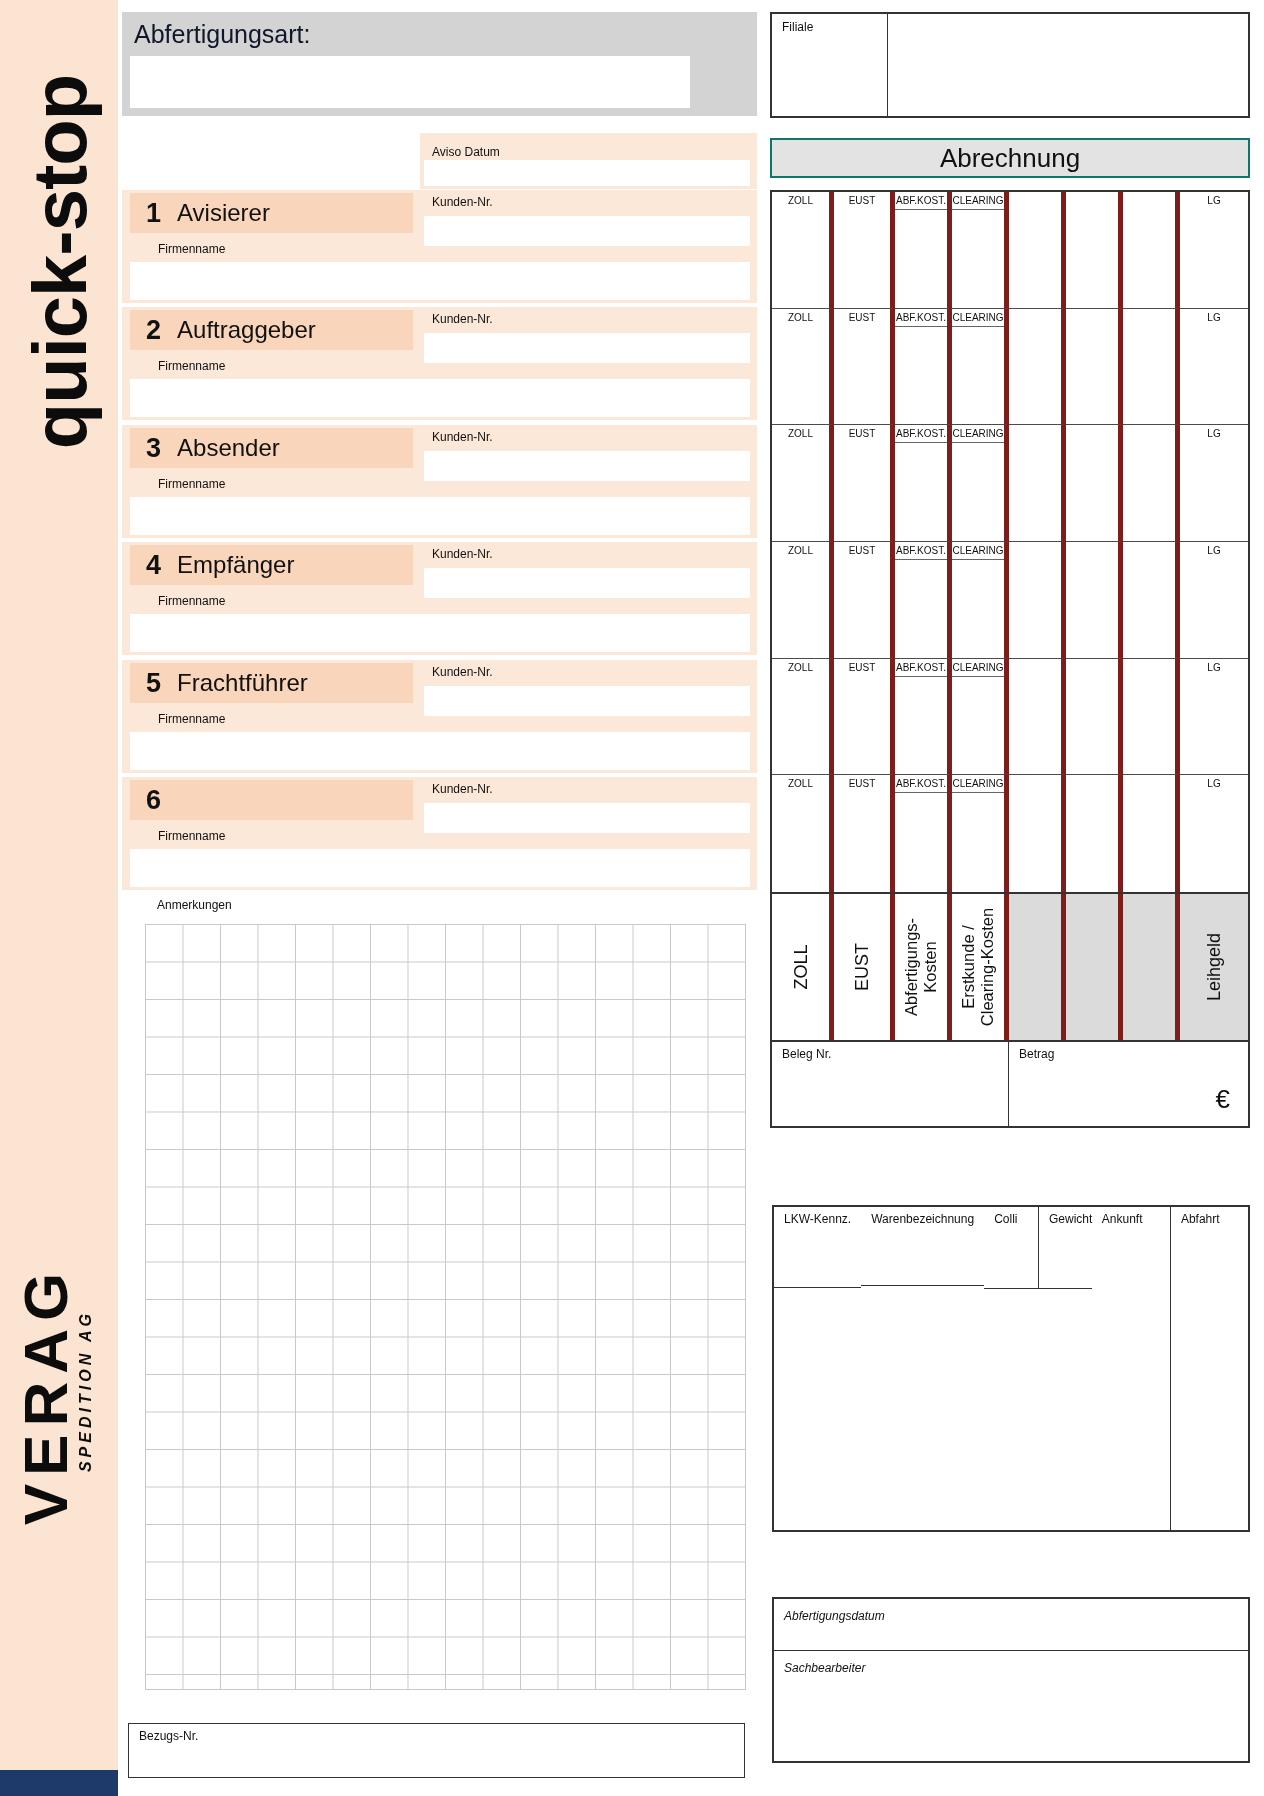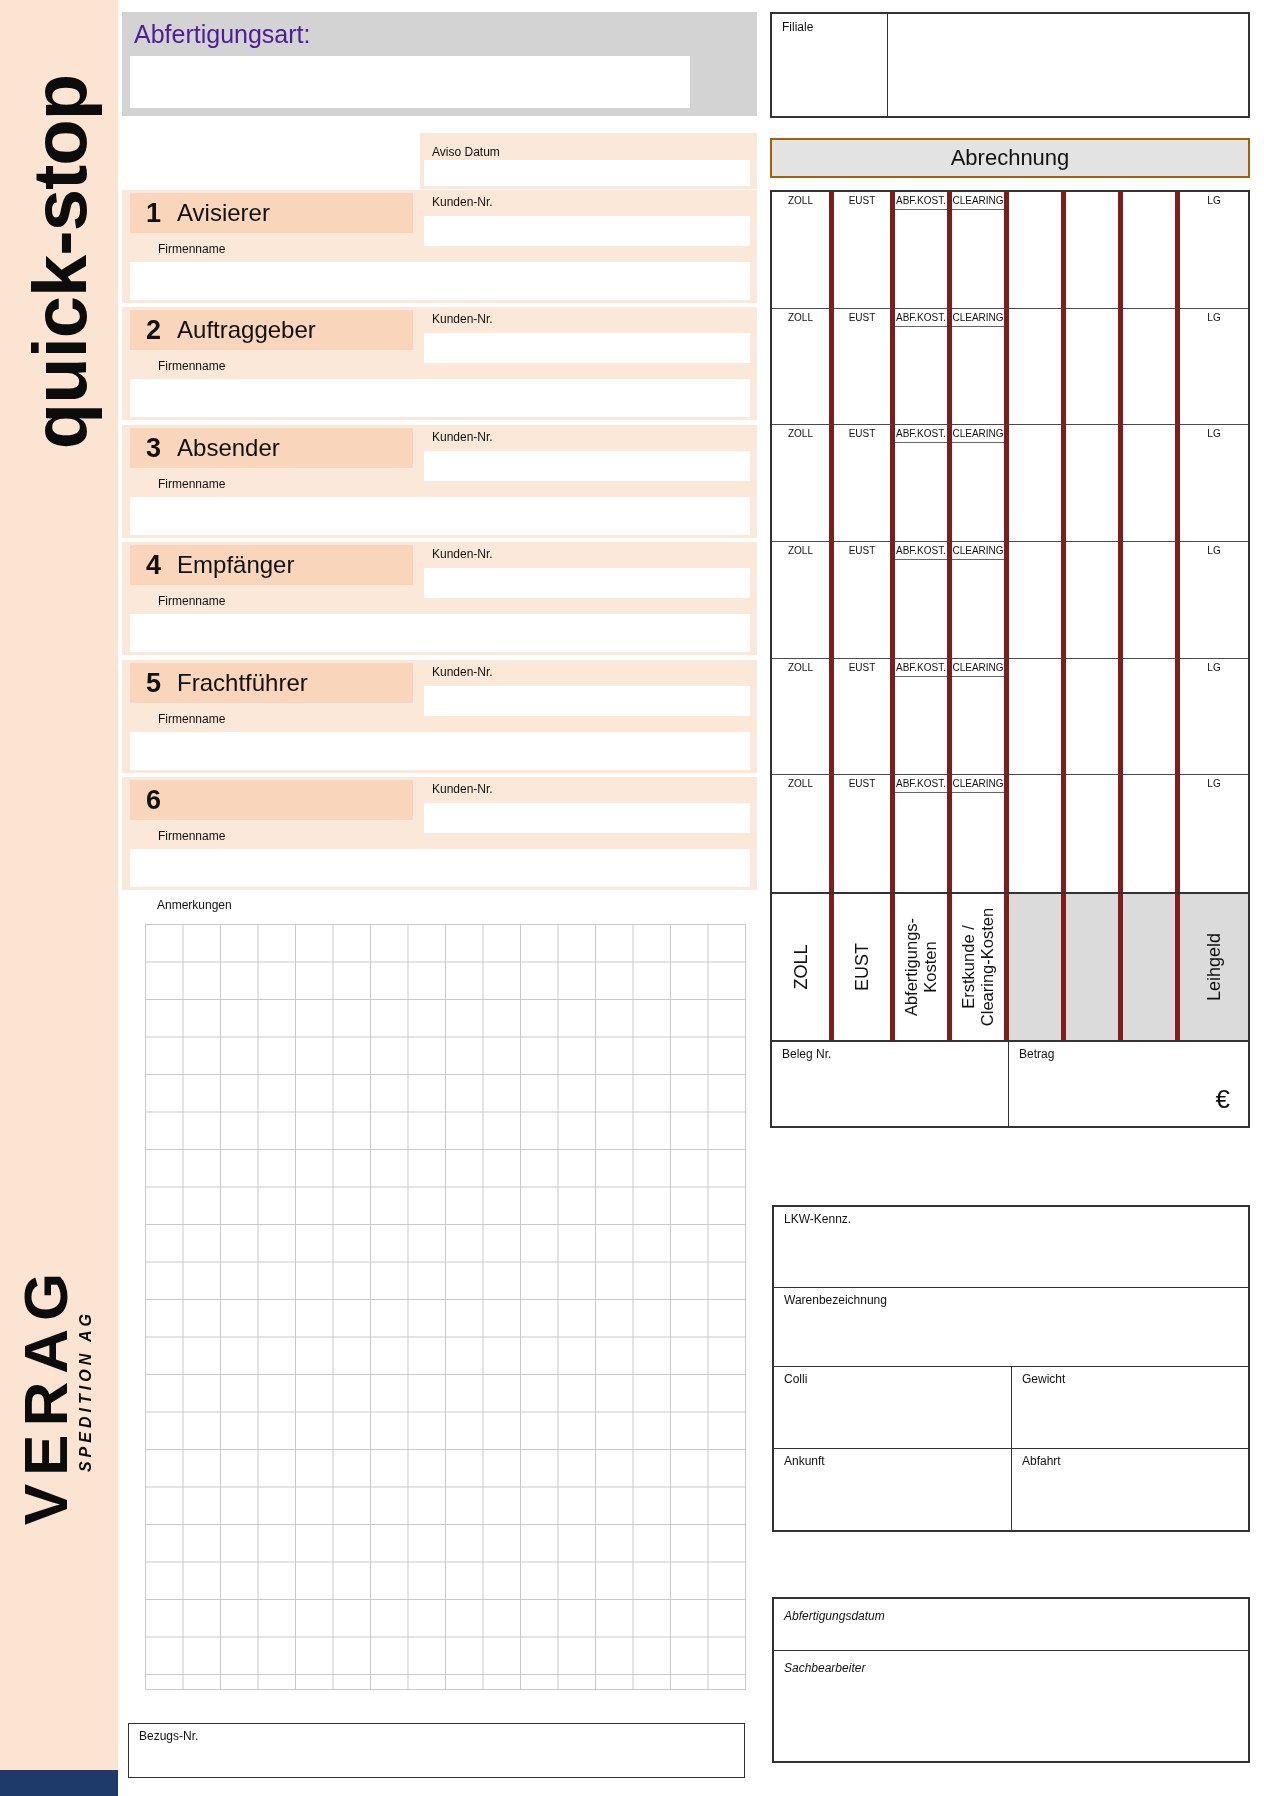--- a/index.html
+++ b/index.html
@@ -15,34 +15,34 @@
   .brand-company { left:-125px; top:1362px; width:340px; height:66px; font-size:62px; font-weight:bold; letter-spacing:8px; color:#0c0c0c; }
   .brand-sub { left:-42px; top:1380px; width:256px; height:22px; font-size:16px; font-weight:bold; font-style:italic; letter-spacing:4px; color:#0c0c0c; }
   .navybar { left:0; top:1770px; width:118px; height:26px; background:#1d3a6b; }
 
   
   .lbl { font-size:12px; color:#111; }
   .input { background:#ffffff; }
 
   
   .abf-block { left:122px; top:12px; width:635px; height:104px; background:#d3d3d3; }
-  .abf-label { padding:8px 0 0 12px; font-size:25px; color:#4c1d95; }
+  .abf-label { padding:8px 0 0 12px; font-size:25px; color:#0f172a; }
   .abf-input { left:8px; top:44px; width:560px; height:52px; }
 
   .topright { left:770px; top:12px; width:480px; height:106px; border:2px solid #333; display:flex; }
   .topright .cellbox { padding:6px 10px; }
   .filiale { width:116px; border-right:1.5px solid #333; }
   .posnr { flex:1; }
 
   .aviso { left:420px; top:133px; width:337px; height:56px; background:#fce8d8; }
   .aviso-label { position:absolute; left:12px; top:12px; }
   .aviso-input { left:4px; top:27px; width:326px; height:26px; }
 
-  .abrechnung-hdr { left:770px; top:138px; width:480px; height:40px; background:#e3e3e3; border:2px solid #a16207;
-                    display:flex; align-items:center; justify-content:center; font-size:22px; }
+  .abrechnung-hdr { left:770px; top:138px; width:480px; height:40px; background:#e3e3e3; border:2px solid #0f766e;
+                    display:flex; align-items:center; justify-content:center; font-size:26px; }
 
   
   .section { position:absolute; left:122px; width:635px; height:113px; background:#fce8d8; }
   .band { position:absolute; left:8px; top:3px; width:283px; height:40px; background:#f9d6bb;
           display:flex; align-items:center; gap:16px; padding-left:16px; }
   .num { font-size:27px; font-weight:bold; }
   .nm  { font-size:24px; }
   .klabel { position:absolute; left:310px; top:5px; }
   .kinput { position:absolute; left:302px; top:26px; width:326px; height:30px; }
   .flabel { position:absolute; left:36px; top:52px; }
@@ -76,21 +76,21 @@
   .anm-label { left:157px; top:898px; }
   .notes-grid { left:145px; top:924px; width:601px; height:766px;
     background-image:
       linear-gradient(to right, #c9c9c9 1px, transparent 1px),
       linear-gradient(to bottom, #c9c9c9 1px, transparent 1px);
     background-size:37.5px 37.5px;
     border-right:1px solid #c9c9c9; border-bottom:1px solid #c9c9c9; }
   .bezugs { left:128px; top:1723px; width:617px; height:55px; border:1.5px solid #333; padding:5px 10px; }
 
   
-  .shipbox { left:772px; top:1205px; width:478px; height:327px; border:2px solid #333; display:flex; flex-direction:column; }
+  .shipbox { left:772px; top:1205px; width:478px; height:327px; border:2px solid #333; display:flex; flex-direction:row; }
   .srow { padding:5px 10px; border-bottom:1.5px solid #333; }
   .shipbox .srow:last-child { border-bottom:none; }
   .r1 { height:81px; } .r2 { height:79px; } .r3 { height:82px; } .r4 { flex:1; }
   .split { display:flex; padding:0; }
   .half { width:50%; padding:5px 10px; }
   .half + .half { border-left:1.5px solid #333; }
 
   .procbox { left:772px; top:1597px; width:478px; height:166px; border:2px solid #333; display:flex; flex-direction:column; }
   .prow { padding:10px 10px;font-style:italic; }
   .p1 { height:52px; border-bottom:1.5px solid #333; }

